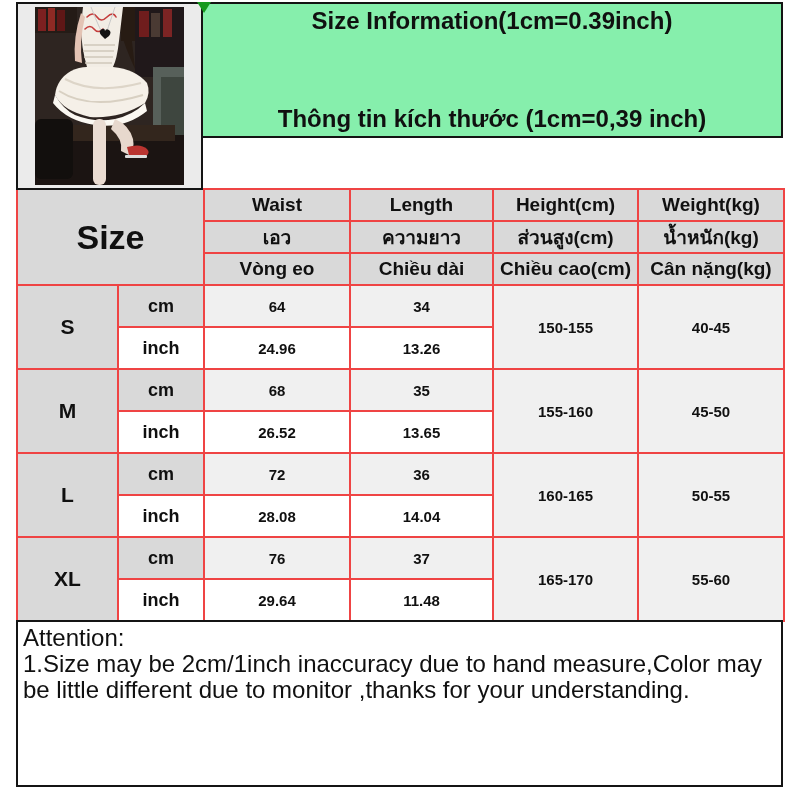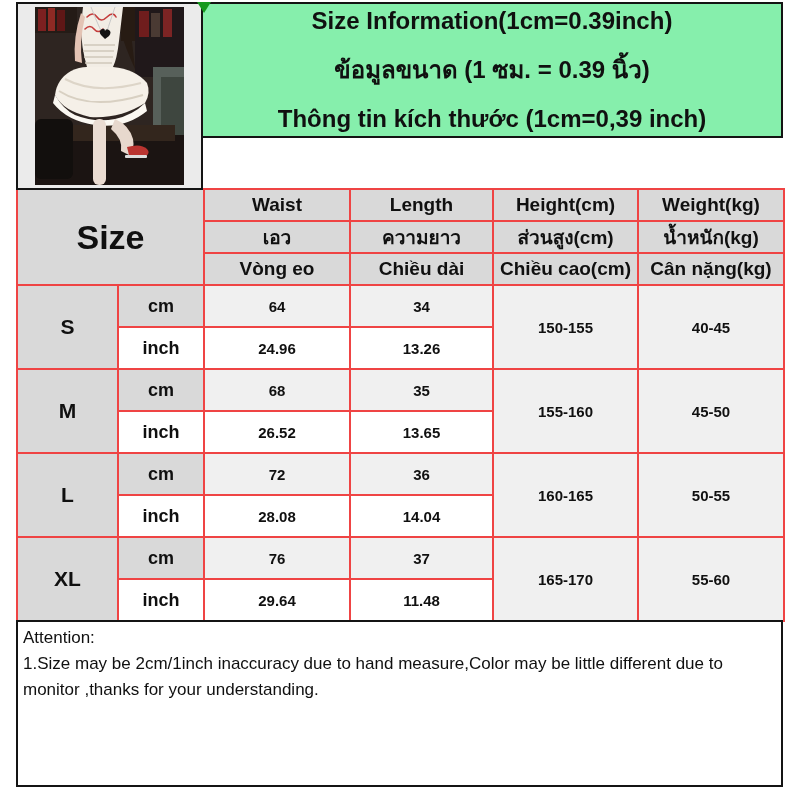--- a/index.html
+++ b/index.html
@@ -31,21 +31,21 @@
   .white { background:#ffffff; }
   .size-head   { font-size:34px; font-weight:bold; }
   .hdr         { font-size:19px; font-weight:bold; }
   .size-letter { font-size:21px; font-weight:bold; }
   .unit        { font-size:18px; font-weight:bold; }
   .val         { font-size:15px; font-weight:bold; }
 
   
   .attention-box { width:767px; height:167px; margin-top:-2px; background:#ffffff;
                    border:2px solid #141414; padding:3px 5px; }
-  .attention-box div { font-size:17px; line-height:26px; }
+  .attention-box div { font-size:24px; line-height:26px; }
 </style>
 </head>
 <body>
 
 <div class="canvas">
 
   <div class="top-band">
     <div class="photo-cell">
       <svg viewBox="0 0 149 178" width="149" height="178">
         <rect width="149" height="178" fill="#2e2521"></rect>
@@ -75,21 +75,20 @@
         <path d="M24,84 Q55,104 108,88" stroke="#d8d0c2" stroke-width="2" fill="none"></path>
         <path d="M20,88 Q28,102 40,108 Q60,116 80,112 Q98,108 110,96 L112,104 Q90,122 60,118 Q32,114 18,96 Z" fill="#fbf8f2"></path>
         <rect x="58" y="112" width="13" height="66" rx="6" fill="#eadcd2"></rect>
         <path d="M80,112 Q94,118 98,132 Q100,142 94,148 L86,144 Q88,132 76,122 Z" fill="#e7d8cd"></path>
         <path d="M92,140 q14,-4 20,2 q4,4 -2,8 l-16,-2 Z" fill="#b93430"></path>
         <rect x="90" y="148" width="22" height="3" rx="1" fill="#dddddd"></rect>
       </svg>
     </div>
     <div class="title-cell">
       <div class="title-line">Size Information(1cm=0.39inch)</div>
-      <div class="title-line">ข้อมูลขนาด (1 ซม. = 0.39 นิ้ว)</div>
       <div class="title-line">Thông tin kích thước (1cm=0,39 inch)</div>
     </div>
   </div>
   <div class="green-marker"></div>
 
   <table class="size-table">
     <colgroup>
       <col style="width:101px">
         <col style="width:86px">
         <col style="width:146px">

